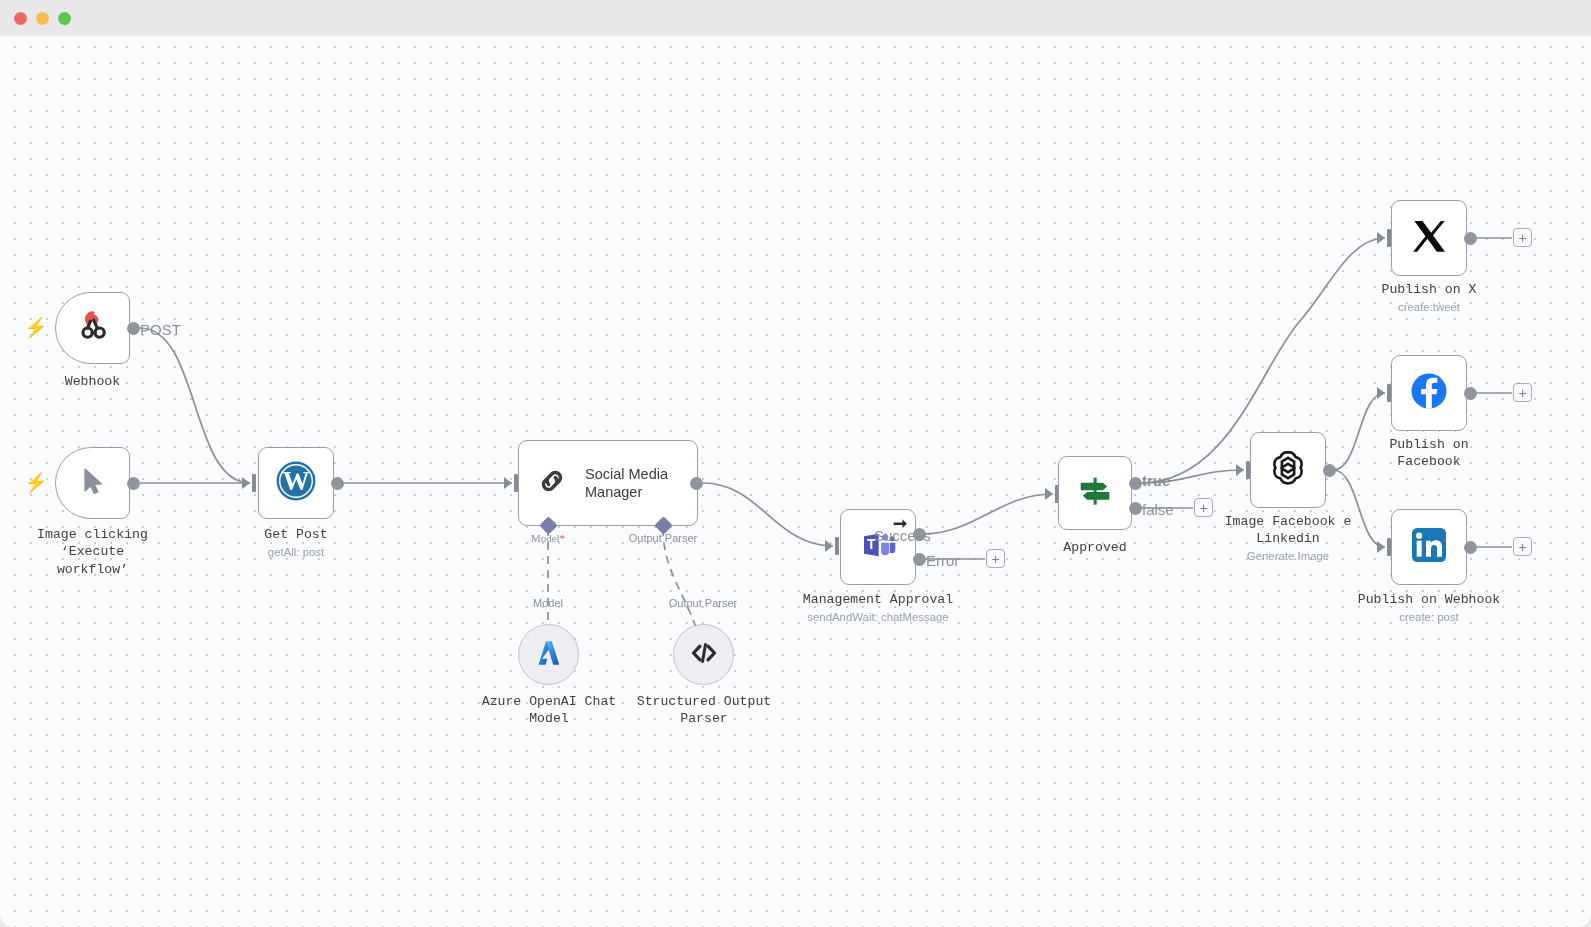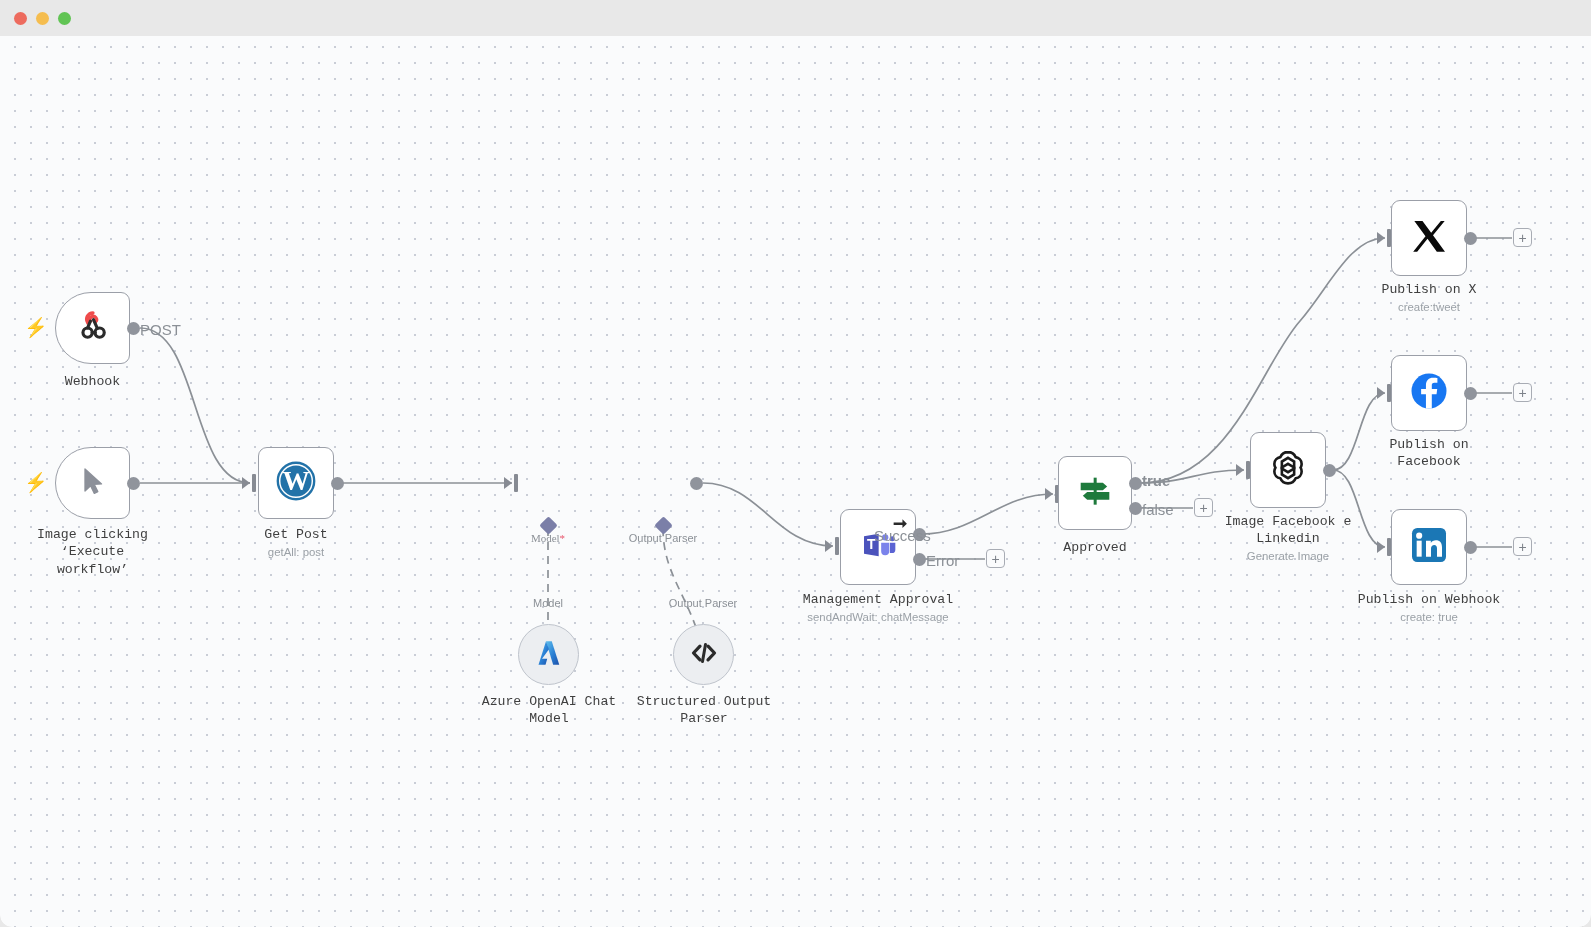--- a/index.html
+++ b/index.html
@@ -213,20 +213,30 @@
           <text x="12" y="17.4" font-family="Liberation Serif, serif" font-size="15.5" font-weight="bold" fill="#fff" text-anchor="middle">W</text>
         </svg>
       </span>
     </div>
     <div class="dot-out" style="left:331px; top:441px;"></div>
     <div class="label" style="left:236px; top:490px; width:120px;">Get Post</div>
     <div class="sublabel" style="left:236px; top:509px; width:120px;">getAll: post</div>
 
     <div class="arrow-bar" style="left:514px; top:438px;"></div>
     <div class="arrow-in" style="left:504px; top:441px;"></div>
+    <div class="node wide" style="left:518px; top:404px; width:180px; height:86px;">
+      <span class="ico">
+        <svg width="34" height="34" viewBox="0 0 24 24">
+          <path d="M9.6 14.4a3.6 3.6 0 0 1 0-5.1l2.2-2.2a3.6 3.6 0 0 1 5.1 5.1l-1.1 1.1" fill="none" stroke="#3c3c3c" stroke-width="2.5" stroke-linecap="round"></path>
+          <path d="M14.4 9.6a3.6 3.6 0 0 1 0 5.1l-2.2 2.2a3.6 3.6 0 0 1-5.1-5.1l1.1-1.1" fill="none" stroke="#3c3c3c" stroke-width="2.5" stroke-linecap="round"></path>
+        </svg>
+      </span>
+      <span class="node-title-inside" style="white-space: pre-line;">Social Media
+Manager</span>
+    </div>
     <div class="dot-out" style="left:690px; top:441px;"></div>
 
     <div class="diamond" style="left:542px; top:483px;"></div>
     <div class="diamond-label" style="left:498px; top:496px; width:100px;font-family:Liberation Serif, serif;">
       <span>Model</span><span class="req">*</span>
     </div>
 
     <div class="diamond" style="left:657px; top:483px;"></div>
     <div class="diamond-label" style="left:613px; top:496px; width:100px;">Output Parser</div>
 
@@ -357,16 +367,16 @@
           <rect x="1.8" y="1.8" width="20.4" height="20.4" rx="3.1" fill="#1b77b5"></rect>
           <rect x="4.6" y="9.4" width="3.0" height="9.6" fill="#fff"></rect>
           <circle cx="6.1" cy="6.4" r="1.85" fill="#fff"></circle>
           <path d="M10.2 9.4 h2.9 v1.35 c.55-.95 1.7-1.6 3.05-1.6 2.35 0 3.65 1.45 3.65 4.25 V19 h-3.0 v-4.9 c0-1.3-.55-2.05-1.65-2.05 -1.1 0-1.95.8-1.95 2.1V19 h-3.0 Z" fill="#fff"></path>
         </svg>
       </span>
     </div>
     <div class="dot-out" style="left:1464px; top:505px;"></div>
     <div class="plus-btn" style="left:1513px; top:501px;">+</div>
     <div class="label" style="left:1354px; top:555px; width:150px;">Publish on Webhook</div>
-    <div class="sublabel" style="left:1354px; top:574px; width:150px;">create: true</div>
+    <div class="sublabel" style="left:1354px; top:574px; width:150px;">create: post</div>
 
   </div>
 </div>
 
 </body></html>

